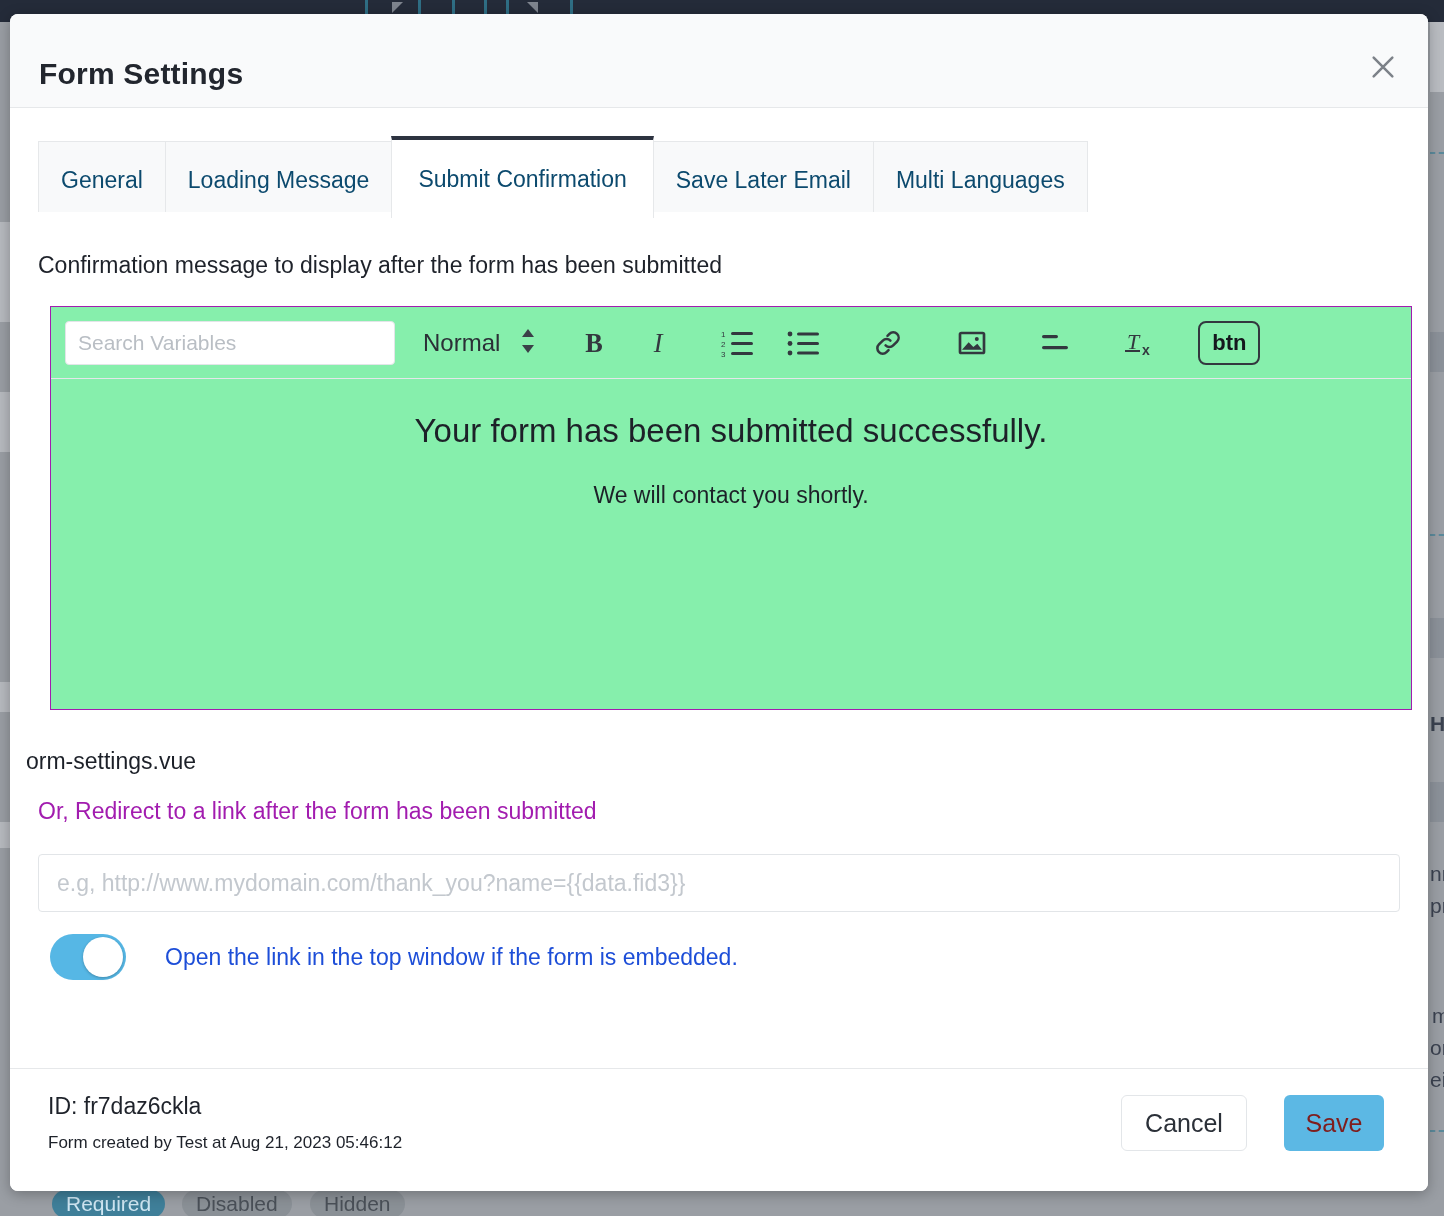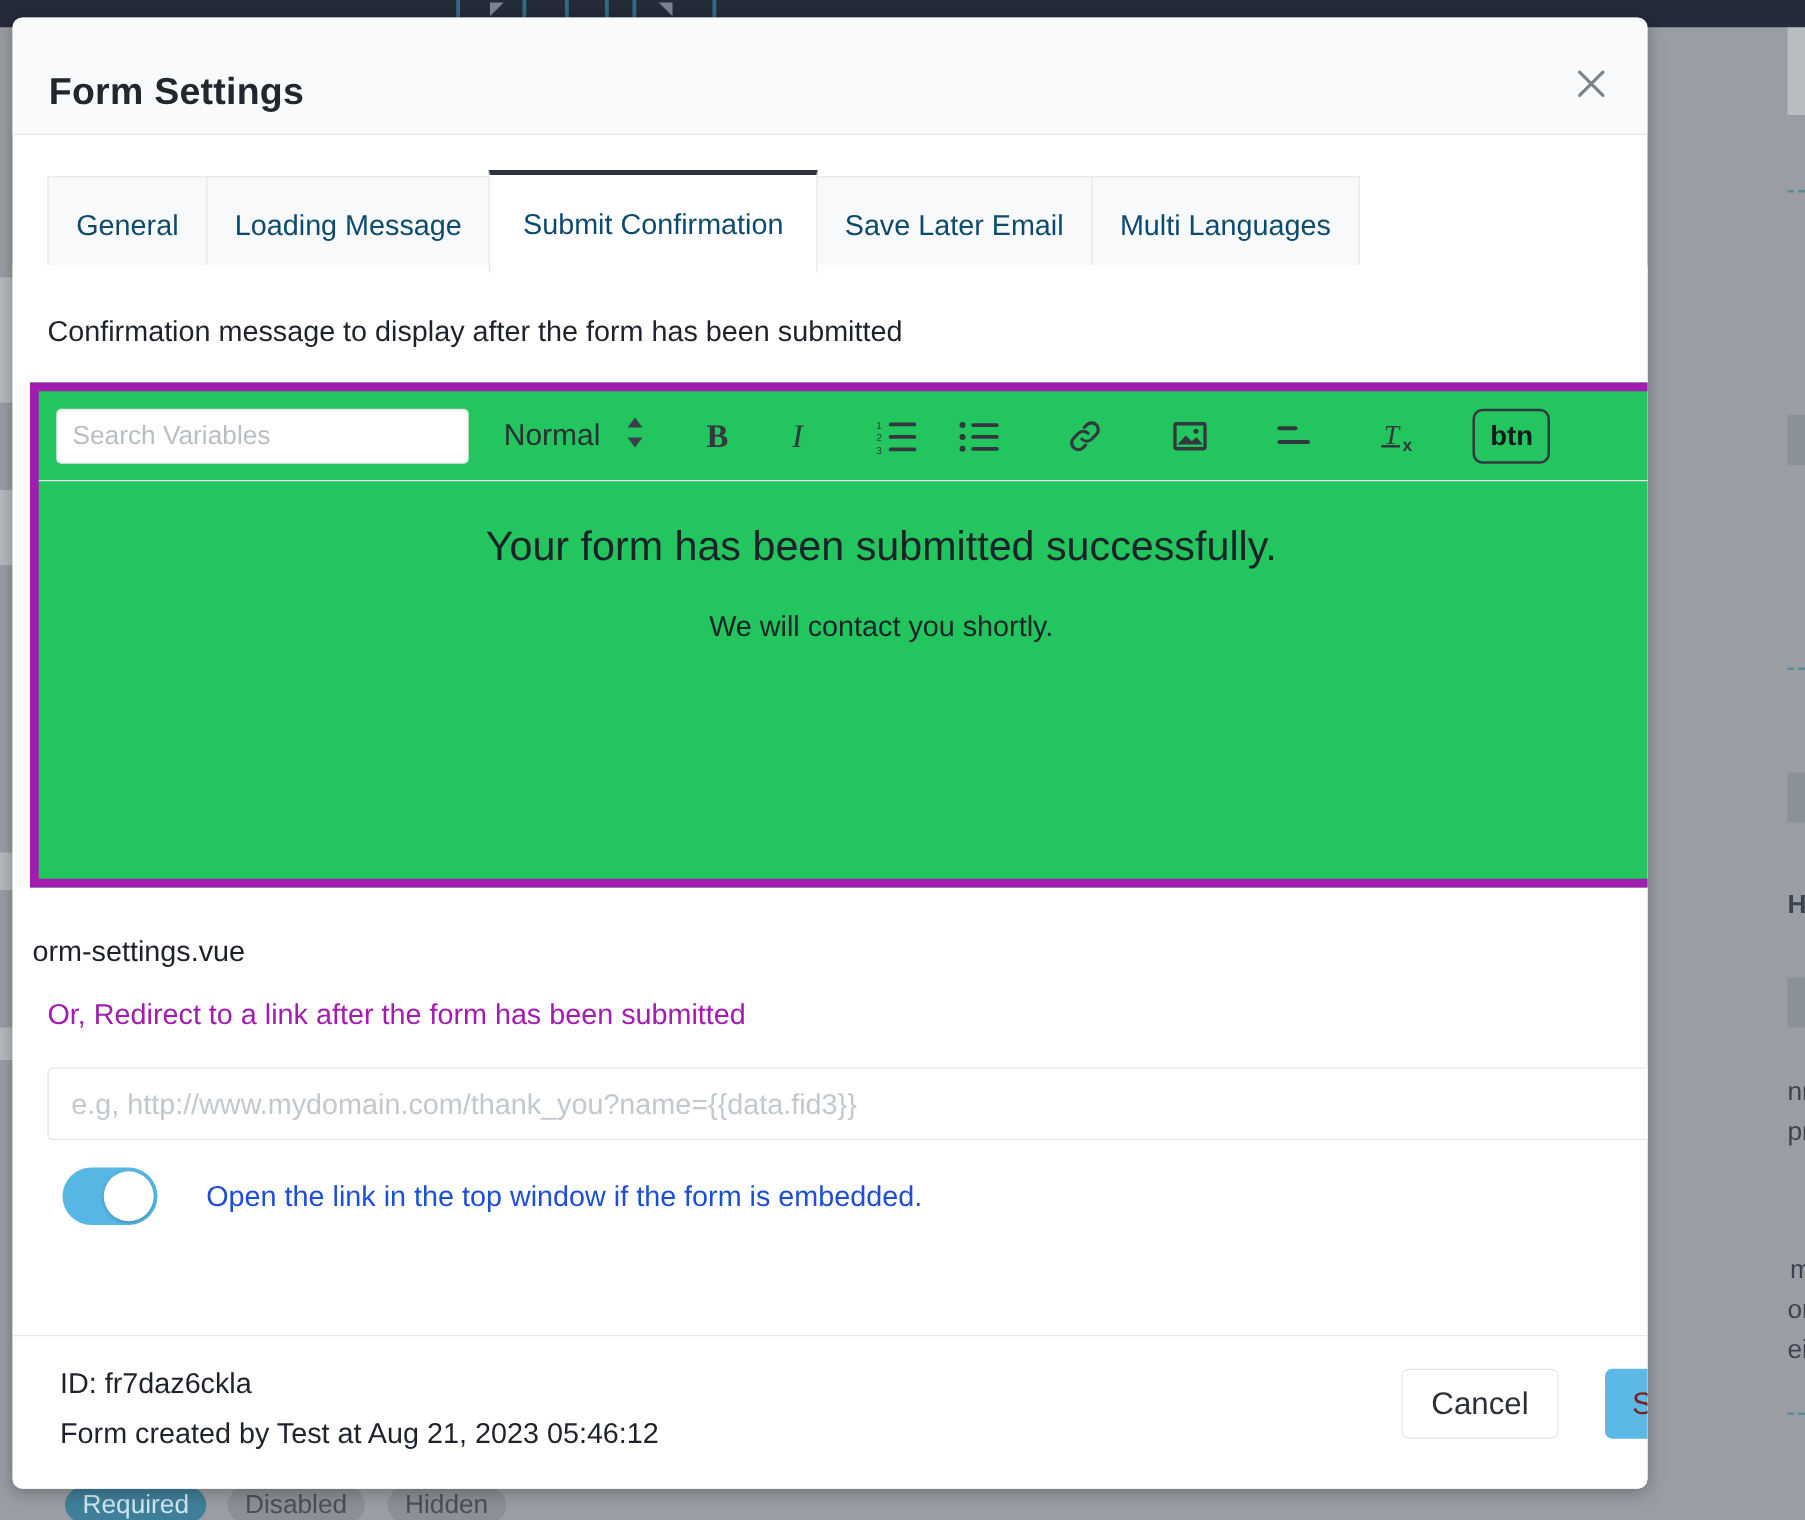--- a/index.html
+++ b/index.html
@@ -43,21 +43,21 @@
   .bg-chip {
     position: absolute; height: 28px; border-radius: 14px; background: #8a9096;
     color: #4a5058; font-size: 21px; line-height: 28px; text-align: center;
     padding: 0 14px; white-space: nowrap;
   }
   .bg-chip.active { background: #3f7f99; color: #cfe6f2; }
 
   
   #modal {
     position: absolute; left: 10px; top: 14px;
-    width: 1308px; height: 1177px;
+    width: 1418px; height: 1177px;
     background: #ffffff;
     border-radius: 8px;
     box-shadow: 0 3px 14px rgba(0,0,0,0.28);
     overflow: hidden;
   }
   #modal-header {
     position: relative;
     height: 94px;
     background: #f9fafb;
     border-bottom: 1px solid #e6e8ea;
@@ -112,24 +112,24 @@
     position: absolute; left: 0; top: 198px; width: 1418px; height: 856px;
     background: #ffffff;
   }
   #confirm-label {
     position: absolute; left: 28px; top: 40px;
     font-size: 23px; color: #1e222a;
   }
 
   
   #editor {
-    position: absolute; left: 14px; top: 94px;
+    position: absolute; left: 40px; top: 94px;
     width: 1362px; height: 404px;
-    border: 7px solid #a21caf;
-    background: #22c55e;
+    border: 1px solid #a21caf;
+    background: #86efac;
   }
   #editor-toolbar {
     position: relative;
     height: 72px;
     border-bottom: 1px solid #e4e7ea;
     display: flex; align-items: center;
   }
   #search-variables {
     margin-left: 14px;
     width: 330px; height: 44px;
@@ -220,21 +220,21 @@
     position: absolute; left: 0; bottom: 0; width: 1418px; height: 123px;
     border-top: 1px solid #e6e8ea;
     background: #ffffff;
   }
   #footer-id {
     position: absolute; left: 38px; top: 24px;
     font-size: 23px; color: #1e222a;
   }
   #footer-created {
     position: absolute; left: 38px; top: 64px;
-    font-size: 23px; color: #1e222a;
+    font-size: 17px; color: #1e222a;
   }
   .footer-btn {
     position: absolute; top: 26px;
     height: 56px;
     border-radius: 6px;
     font-size: 25px;
     display: flex; align-items: center; justify-content: center;
     cursor: pointer;
     font-family: "Liberation Sans", sans-serif;
   }

